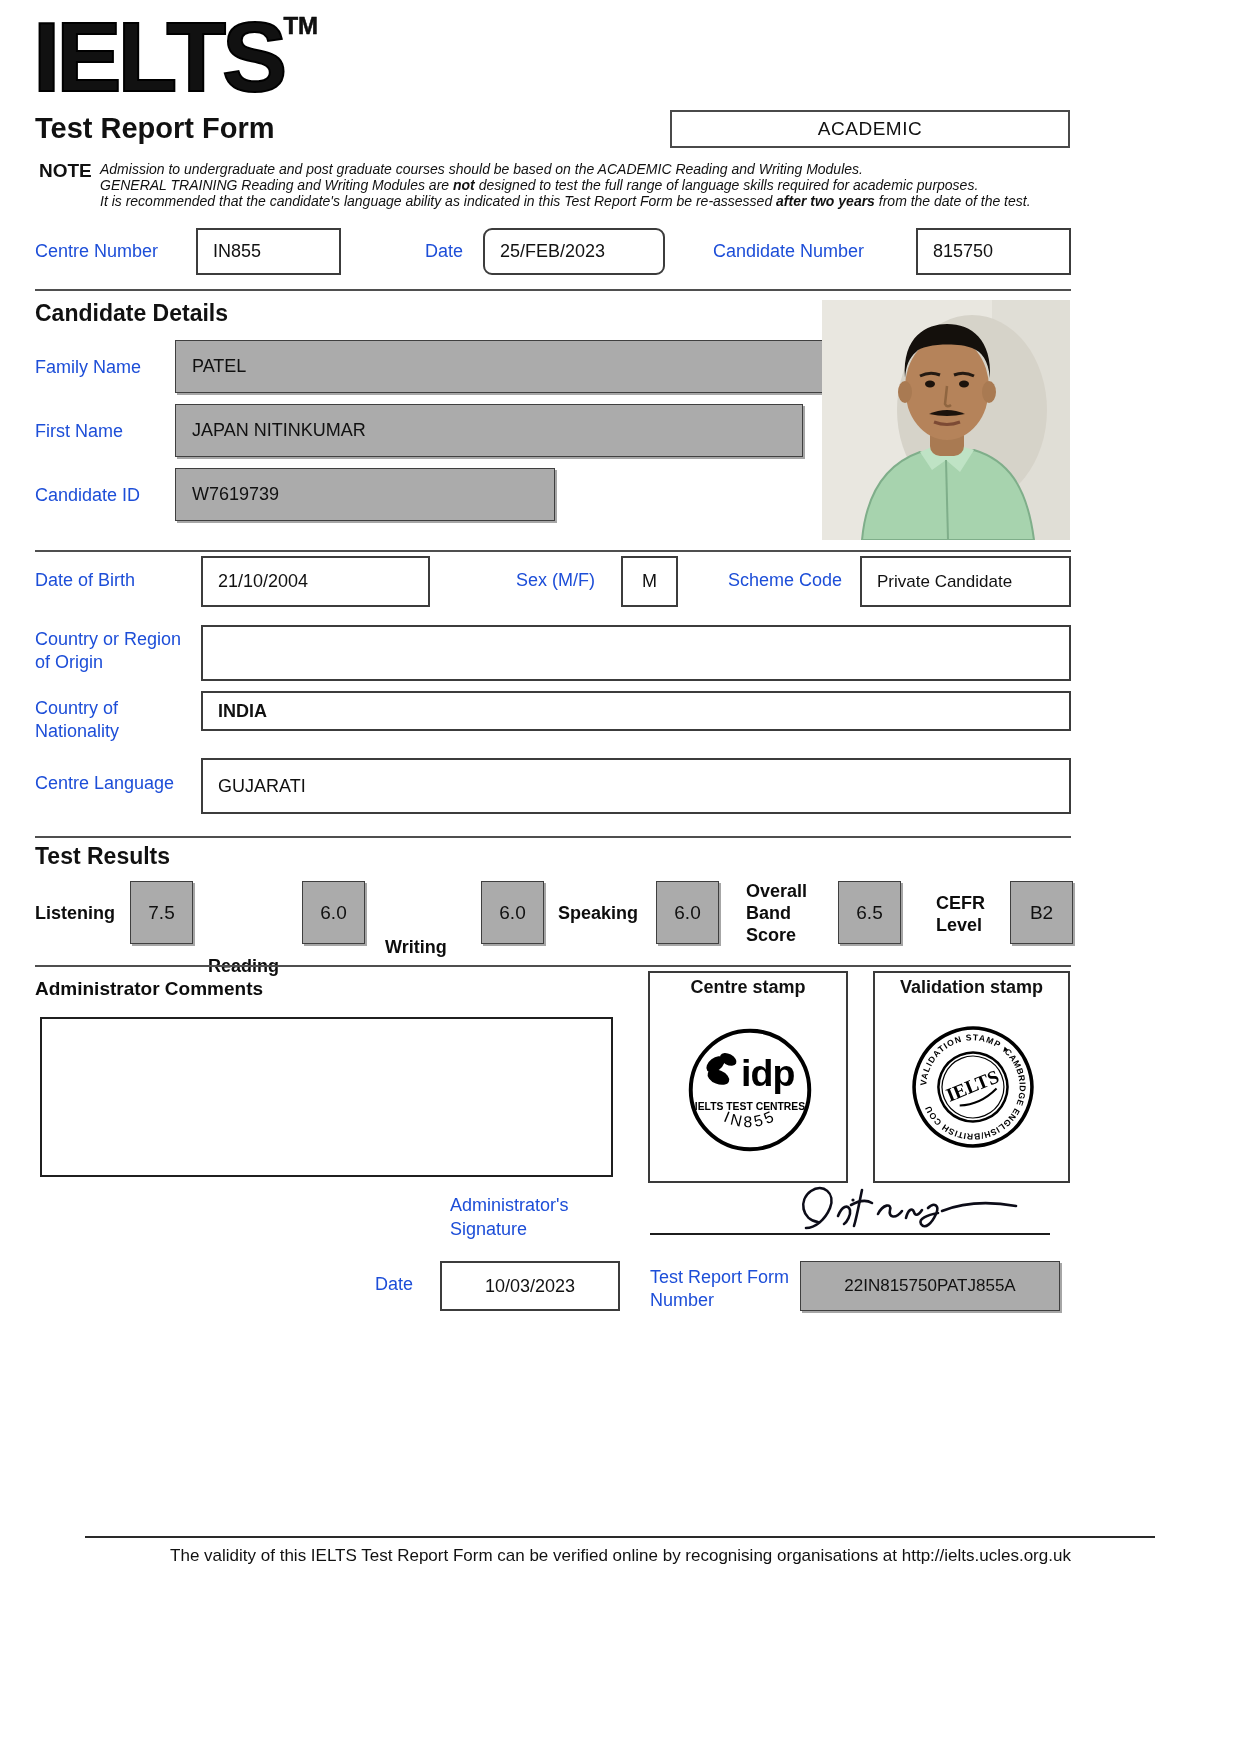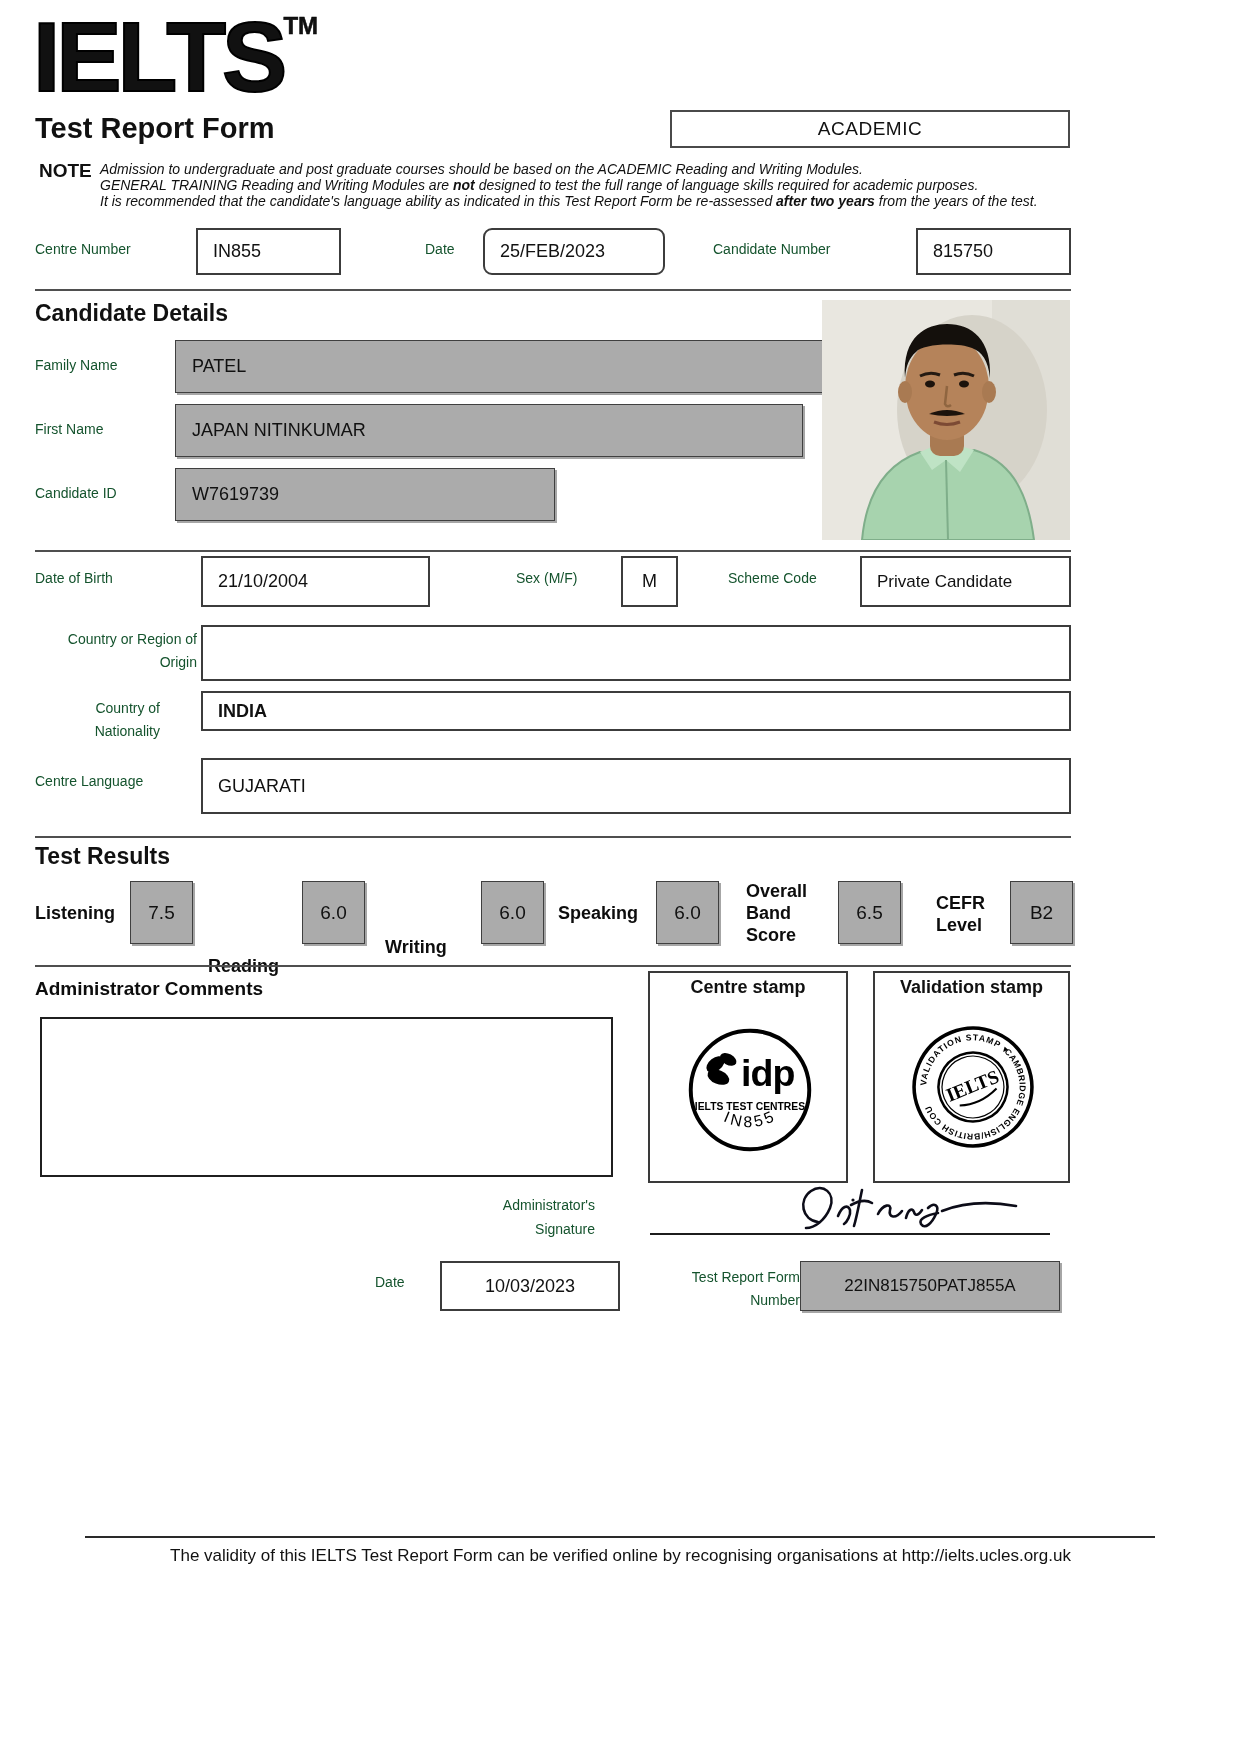--- a/index.html
+++ b/index.html
@@ -12,21 +12,21 @@
   .logo { font-weight:bold; font-size:98px; line-height:0.92; letter-spacing:-4px; -webkit-text-stroke:2px #000; }
   .logo-tm { font-weight:bold; font-size:24px; letter-spacing:0; -webkit-text-stroke:0.5px #000; vertical-align:top; }
   .form-title { font-weight:bold; font-size:29px; }
   .module-box { width:400px; height:38px; border:2px solid #4a4a4a; display:flex; align-items:center; justify-content:center; font-size:19px; letter-spacing:0.5px; }
 
   
   .note-label { font-weight:bold; font-size:19px; }
   .note-text { font-style:italic; font-size:14px; line-height:16px; white-space:nowrap; }
   .note-text b { font-style:italic; }
 
-  .lbl { font-size:14px; color:#14532d;text-align:right; }
+  .lbl { font-size:18px; color:#1d4ed8; }
   .lbl-b { font-size:18px; font-weight:bold; color:#0d0d0d; }
   .h2 { font-size:23px; font-weight:bold; }
 
   .whitebox { background:#fff; border:2px solid #3c3c3c; display:flex; align-items:center; font-size:18px; }
   .whitebox.pad { padding-left:15px; }
   .graybox { background:#ababab; border:1px solid #3f3f3f; box-shadow:2px 2px 0 rgba(0,0,0,0.35); display:flex; align-items:center; font-size:18px; }
   .graybox.pad { padding-left:16px; }
   .center { justify-content:center; }
 
   .divider { height:2px; background:#4f4f4f; }
@@ -48,21 +48,21 @@
   <div class="abs" style="left:33px; top:12px;">
     <span class="logo">IELTS</span><span class="logo-tm">TM</span>
   </div>
   <div class="abs form-title" style="left:35px; top:112px;">Test Report Form</div>
   <div class="abs module-box" style="left:670px; top:110px;">ACADEMIC</div>
 
   <div class="abs note-label" style="left:39px; top:160px;">NOTE</div>
   <div class="abs" style="left:100px; top:161px;">
     <div class="note-text">Admission to undergraduate and post graduate courses should be based on the ACADEMIC Reading and Writing Modules.</div>
     <div class="note-text"><span>GENERAL TRAINING Reading and Writing Modules are </span><b>not</b><span> designed to test the full range of language skills required for academic purposes.</span></div>
-    <div class="note-text"><span>It is recommended that the candidate's language ability as indicated in this Test Report Form be re-assessed </span><b>after two years</b><span> from the years of the test.</span></div>
+    <div class="note-text"><span>It is recommended that the candidate's language ability as indicated in this Test Report Form be re-assessed </span><b>after two years</b><span> from the date of the test.</span></div>
   </div>
 
   <div class="abs lbl" style="left:35px; top:241px;">Centre Number</div>
   <div class="abs whitebox pad" style="left:196px; top:228px; width:145px; height:47px;">IN855</div>
   <div class="abs lbl" style="left:425px; top:241px;">Date</div>
   <div class="abs whitebox pad" style="left:483px; top:228px; width:182px; height:47px;border-radius:9px;">25/FEB/2023</div>
   <div class="abs lbl" style="left:713px; top:241px;">Candidate Number</div>
   <div class="abs whitebox pad" style="left:916px; top:228px; width:155px; height:47px;">815750</div>
 
   <div class="abs divider" style="left:35px; top:289px; width:1036px;"></div>

